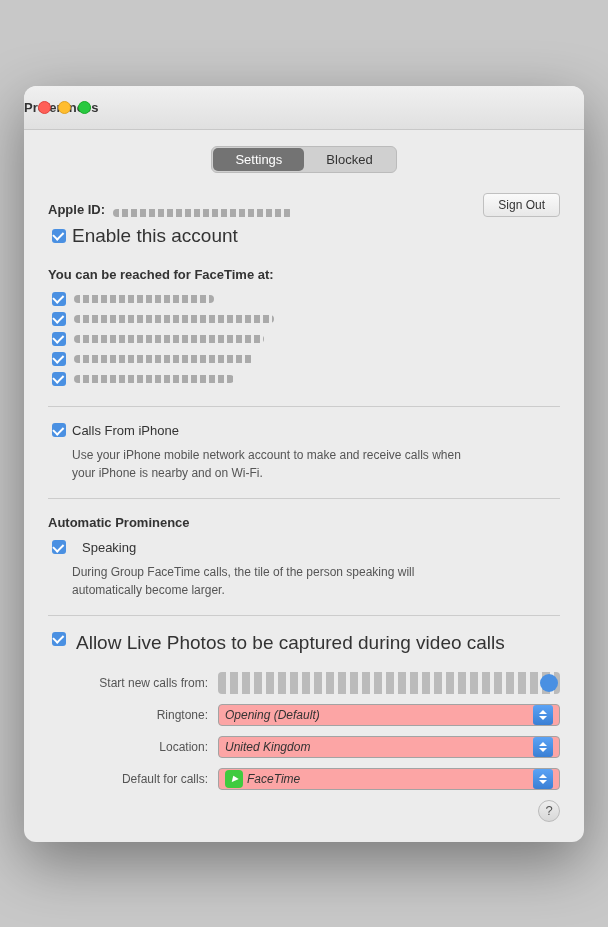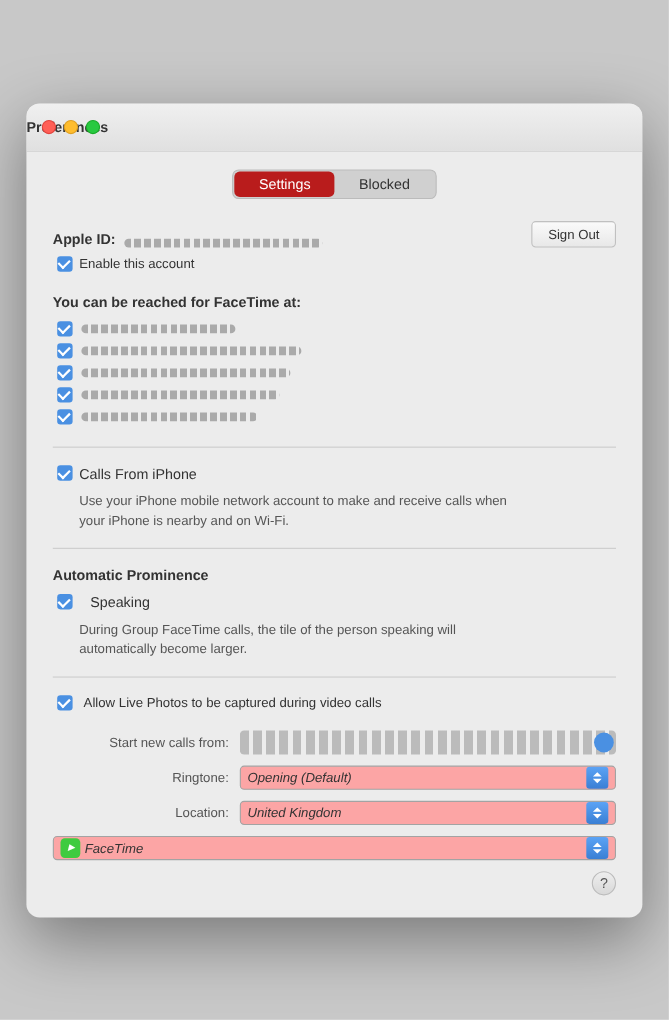--- a/index.html
+++ b/index.html
@@ -75,21 +75,21 @@
     }
 
     .tab {
       padding: 4px 22px;
       font-size: 13px;
       border-radius: 5px;
       cursor: pointer;
       color: #333;
     }
     .tab.active {
-      background: #b91c1c;
+      background: #737373;
       color: white;
       font-weight: 500;
     }
 
     
     .apple-id-row {
       display: flex;
       align-items: flex-end;
       margin-bottom: 8px;
     }
@@ -354,21 +354,21 @@
       border: 1px solid #bbb;
       display: flex;
       align-items: center;
       justify-content: center;
       font-size: 13px;
       color: #555;
       cursor: pointer;
     }
 
     .checkbox-label {
-      font-size: 12px;
+      font-size: 19px;
       color: #333;
     }
   </style>
 </head>
 <body>
 
 <div class="window">
 
   <div class="titlebar">
     <div class="traffic-lights">
@@ -477,20 +477,21 @@
         <div class="select-control">
           <span class="select-text">United Kingdom</span>
           <div class="select-arrows">
             <div class="arrow-up"></div>
             <div class="arrow-down"></div>
           </div>
         </div>
       </div>
 
       <div class="form-row">
+        <span class="form-label">Default for calls:</span>
         <div class="select-control">
           <div class="facetime-icon"></div>
           <span class="select-text">FaceTime</span>
           <div class="select-arrows">
             <div class="arrow-up"></div>
             <div class="arrow-down"></div>
           </div>
         </div>
       </div>
 

